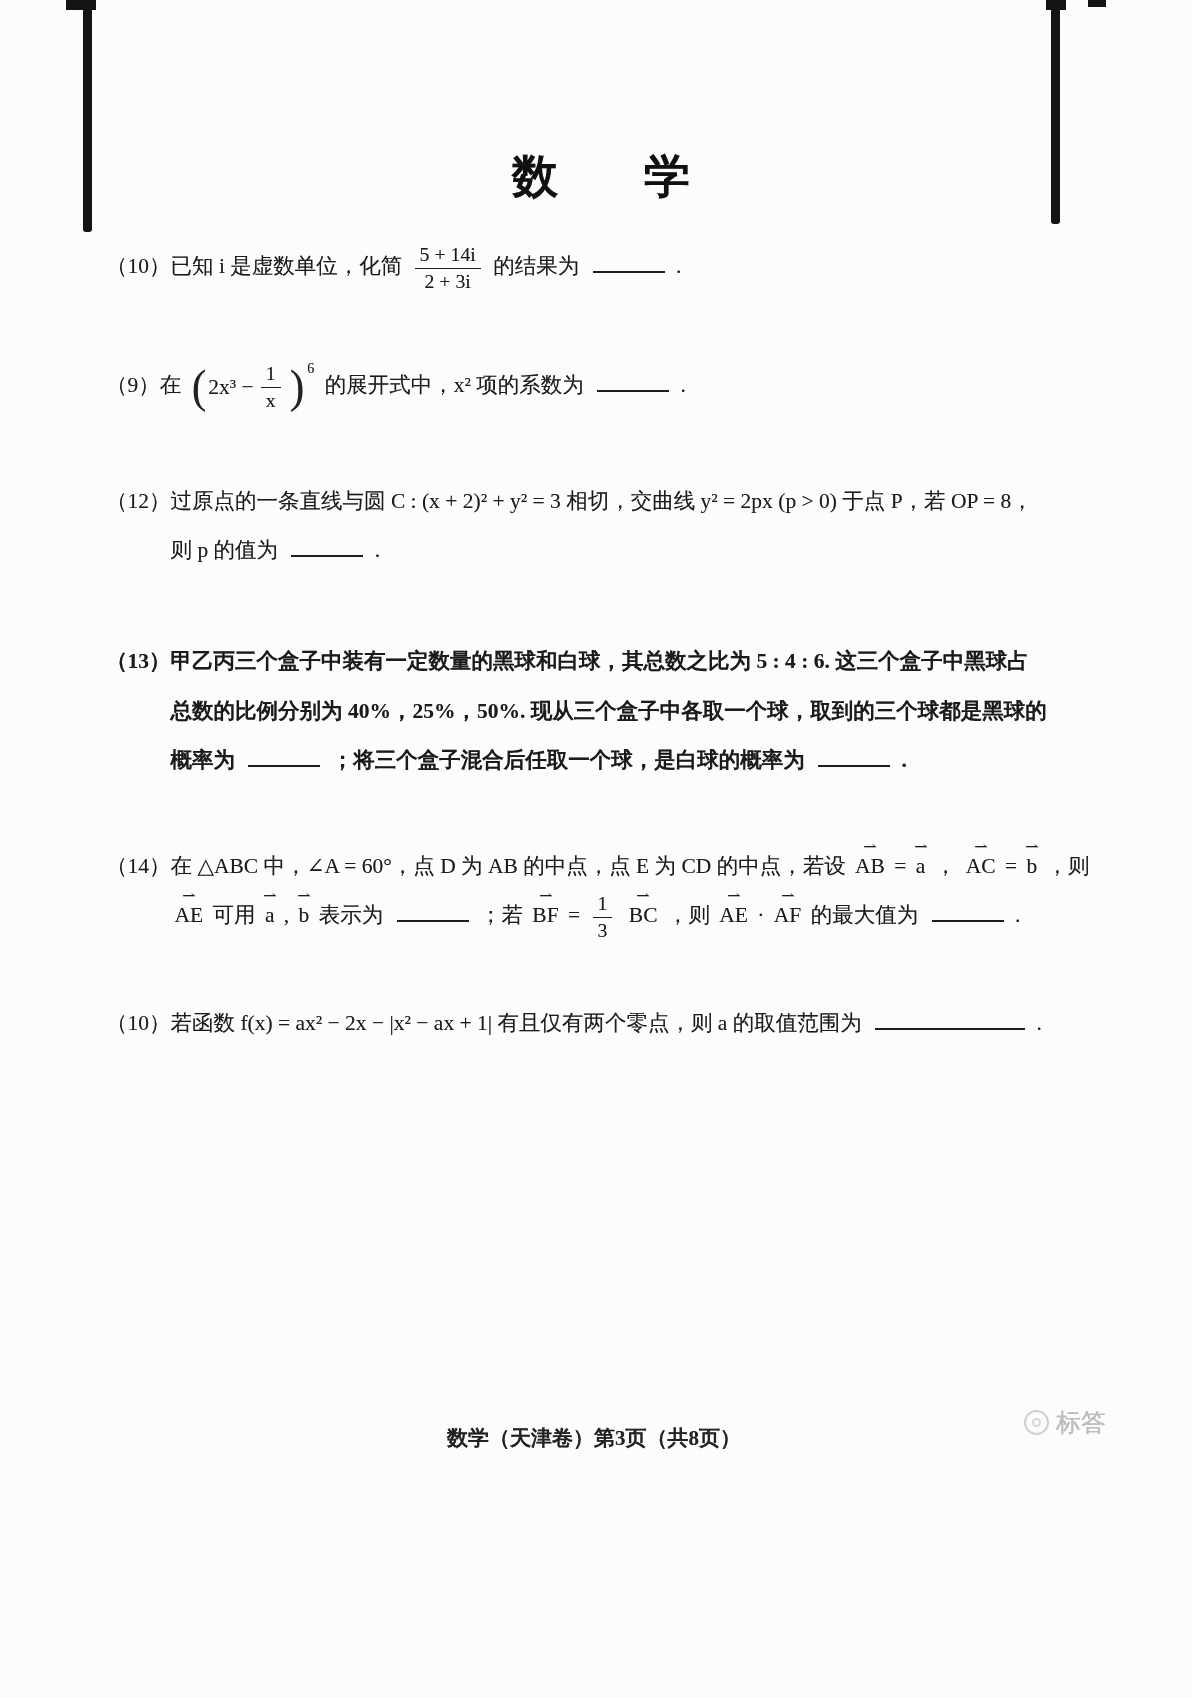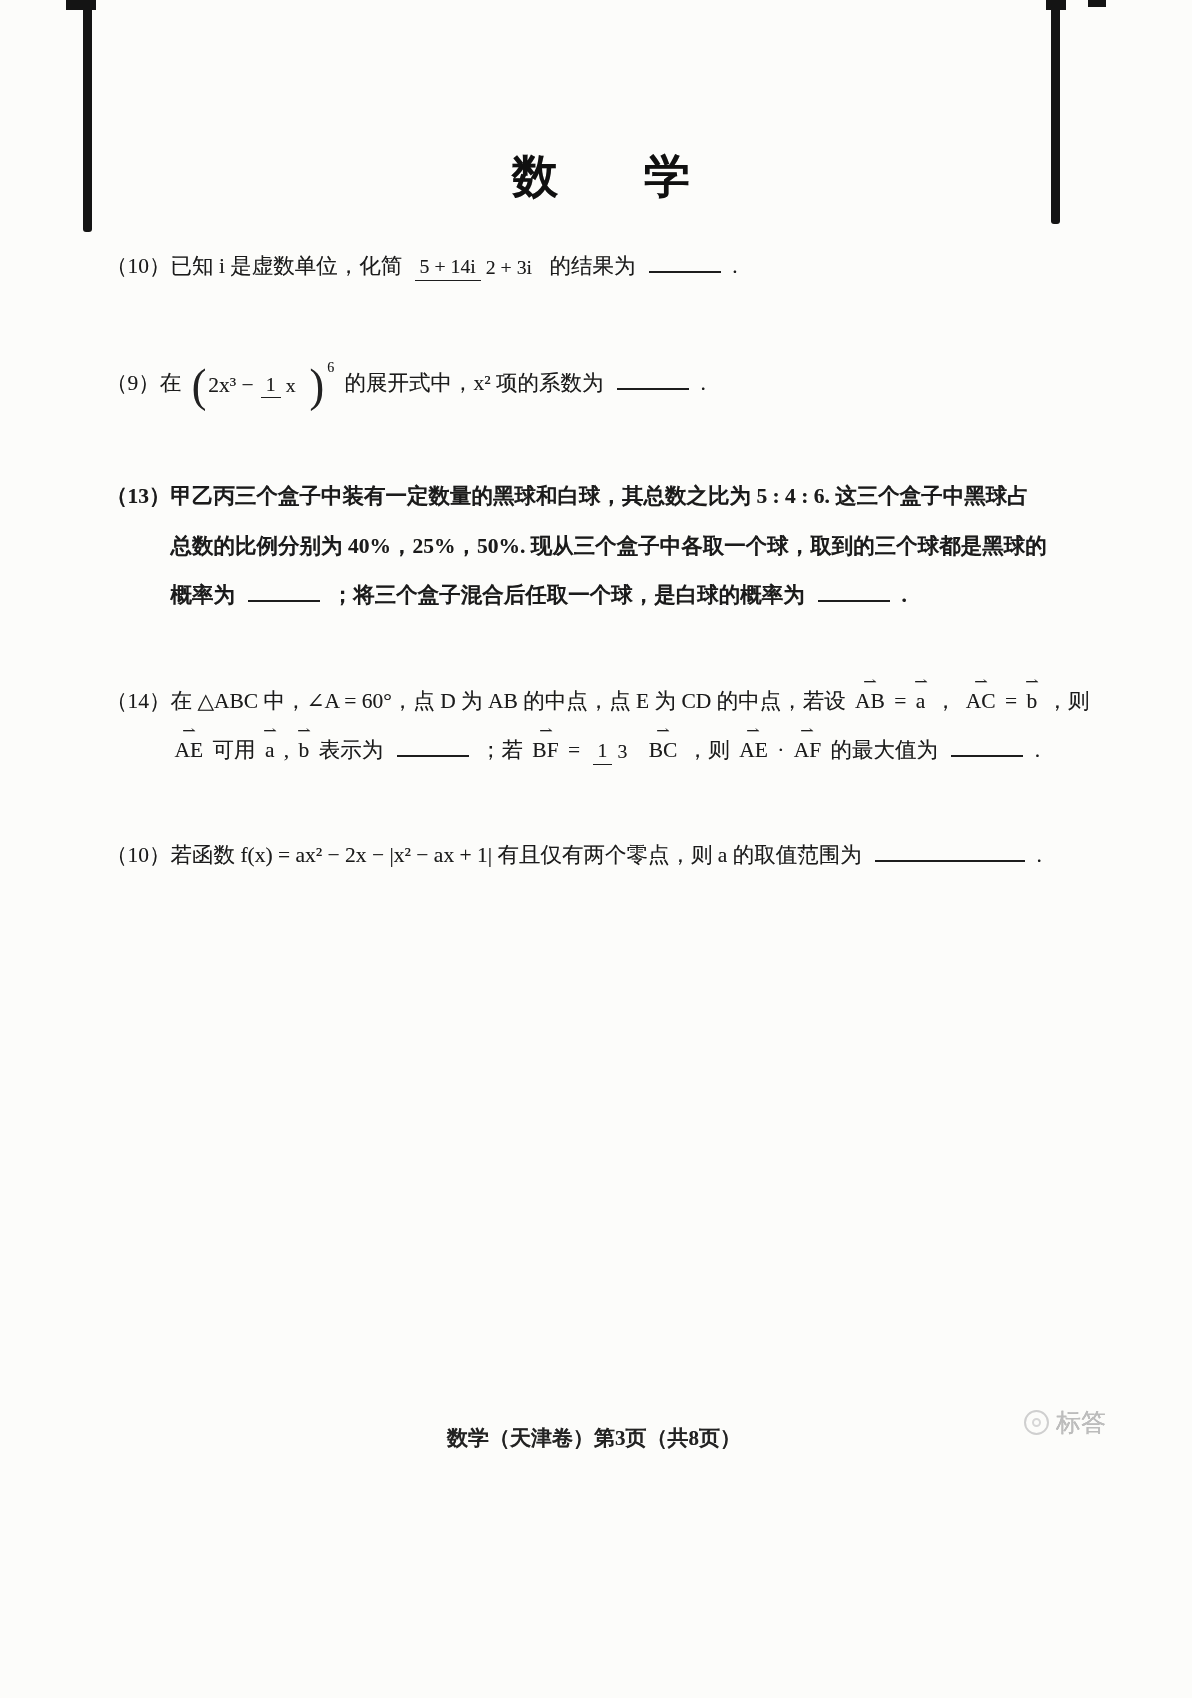--- a/index.html
+++ b/index.html
@@ -47,21 +47,21 @@
   
   .blank {
     display:inline-block; width:72px; height:0.9em;
     border-bottom:2px solid #1d1d1d; vertical-align:baseline;
     margin:0 6px 0 8px;
   }
   .blank.long { width:150px; }
 
   
   .frac {
-    display:inline-flex; flex-direction:row; align-items:flex-start;
+    display:inline-flex; flex-direction:column; align-items:center;
     vertical-align:middle; text-align:center;
     line-height:1.2; font-size:0.92em; margin:0 7px;
   }
   .frac .fnum { display:block; padding:0 5px 1px; border-bottom:1.6px solid #1d1d1d; }
   .frac .fden { display:block; padding:1px 5px 0; }
 
   
   .mgroup { display:inline-flex; align-items:center; vertical-align:middle; margin:0 5px; }
   .bigp { font-size:44px; font-weight:300; line-height:1; color:#222; transform:scaleY(1.05); }
   .mrow { display:inline-flex; align-items:center; padding:0 2px; }
@@ -138,20 +138,31 @@
             <span class="bigp">)</span>
             <span class="supexp">6</span>
           </span>
           <span>的展开式中，x² 项的系数为</span>
           <span class="blank"></span>
           <span>.</span>
         </span>
       </div>
     </div>
 
+    <div class="question q12">
+      <span class="qnum">（12）</span>
+      <div class="qbody">
+        <span class="qline">过原点的一条直线与圆 C : (x + 2)² + y² = 3 相切，交曲线 y² = 2px (p &gt; 0) 于点 P，若 OP = 8，</span>
+        <span class="qline">
+          <span>则 p 的值为</span>
+          <span class="blank"></span>
+          <span>.</span>
+        </span>
+      </div>
+    </div>
 
     <div class="question q13">
       <span class="qnum">（13）</span>
       <div class="qbody">
         <span class="qline">甲乙丙三个盒子中装有一定数量的黑球和白球，其总数之比为 5 : 4 : 6. 这三个盒子中黑球占</span>
         <span class="qline">总数的比例分别为 40%，25%，50%. 现从三个盒子中各取一个球，取到的三个球都是黑球的</span>
         <span class="qline">
           <span>概率为</span>
           <span class="blank"></span>
           <span>；将三个盒子混合后任取一个球，是白球的概率为</span>

